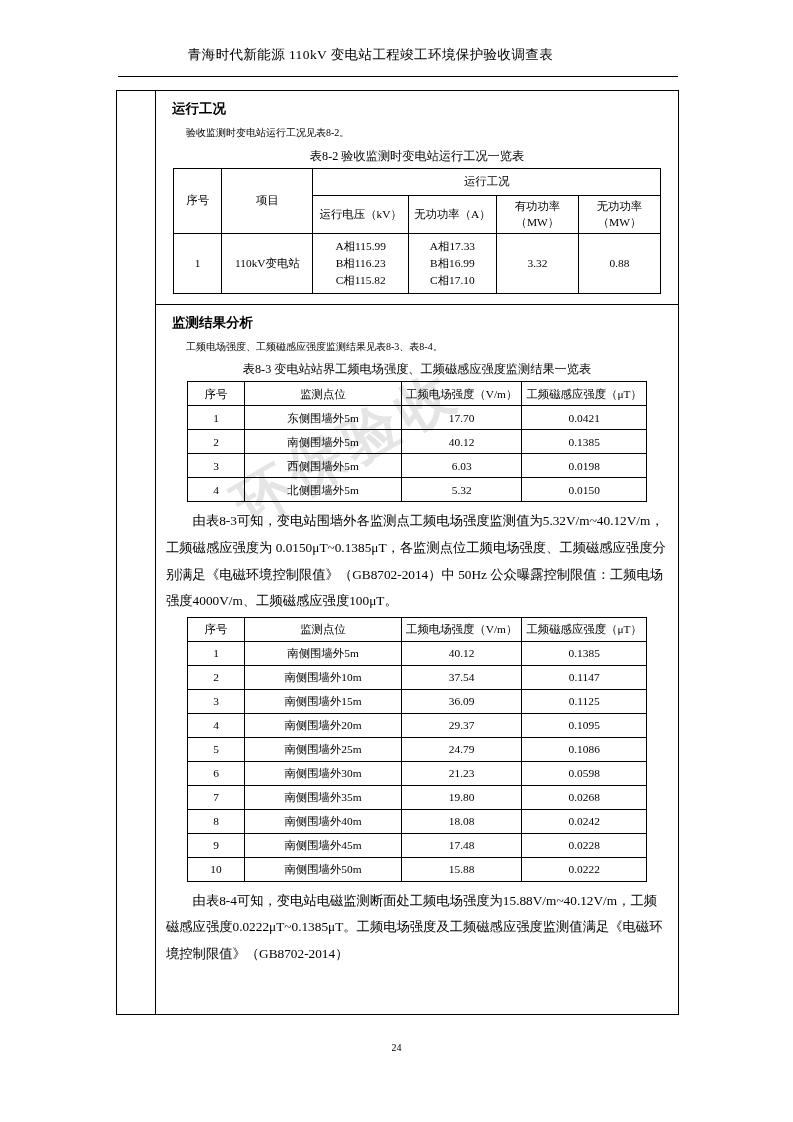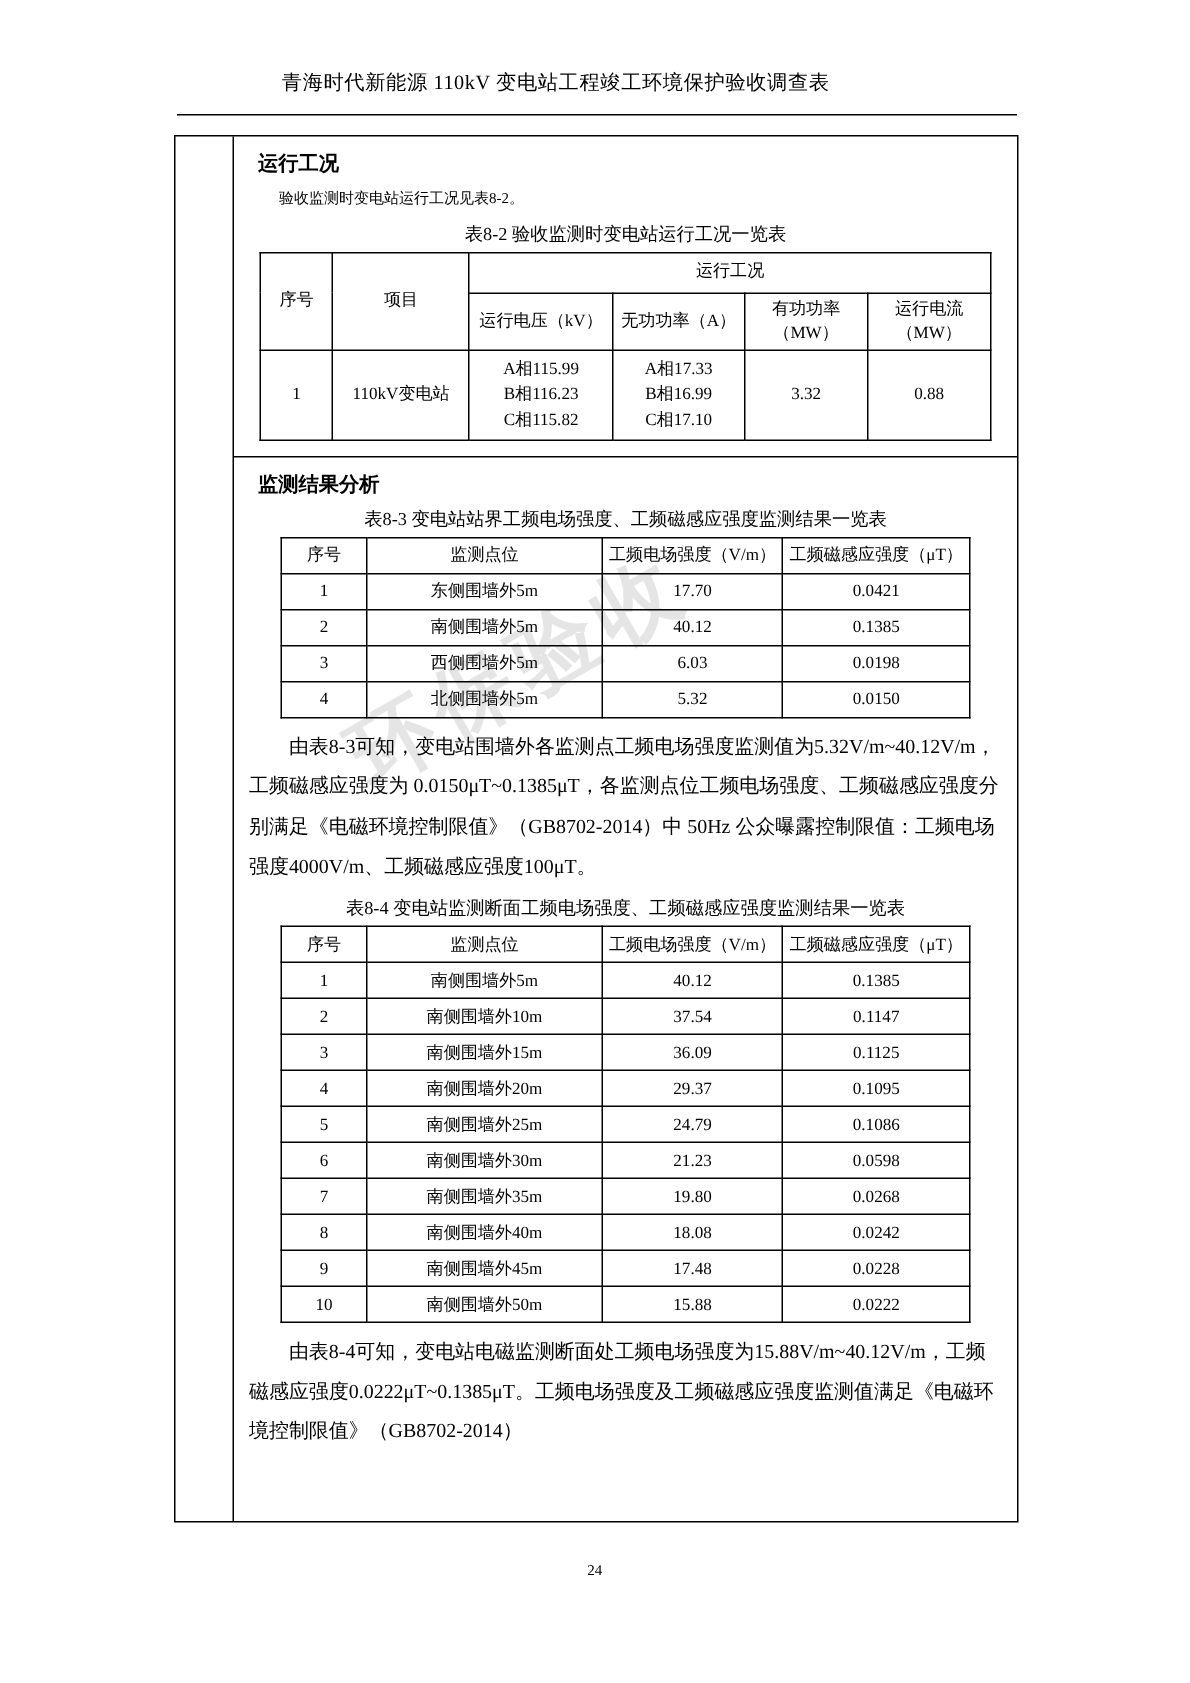--- a/index.html
+++ b/index.html
@@ -168,21 +168,21 @@
           <tbody>
               <tr>
             <td rowspan="2" style="width:48px;">序号</td>
             <td rowspan="2" style="width:96px;">项目</td>
             <td colspan="4">运行工况</td>
           </tr>
           <tr>
             <td style="width:100px;">运行电压（kV）</td>
             <td style="width:92px;">无功功率（A）</td>
             <td style="width:82px;">有功功率（MW）</td>
-            <td style="width:82px;">运行电流（MW）</td>
+            <td style="width:82px;">无功功率（MW）</td>
           </tr>
           <tr>
             <td>1</td>
             <td>110kV变电站</td>
             <td class="multi">
               <div>A相115.99</div>
               <div>B相116.23</div>
               <div>C相115.82</div>
             </td>
             <td class="multi">
@@ -192,20 +192,21 @@
             </td>
             <td>3.32</td>
             <td>0.88</td>
           </tr>
         </tbody>
           </table>
       </div>
 
       <div class="sec-analysis">
         <div class="sec-title">监测结果分析</div>
+        <div class="para">工频电场强度、工频磁感应强度监测结果见表8-3、表8-4。</div>
 
         <div class="tbl-caption">表8-3  变电站站界工频电场强度、工频磁感应强度监测结果一览表</div>
         <table class="grid t83">
           <tbody>
               <tr>
             <td class="col-no">序号</td>
             <td class="col-pt">监测点位</td>
             <td>工频电场强度（V/m）</td>
             <td>工频磁感应强度（μT）</td>
           </tr>
@@ -231,21 +232,20 @@
             <td>4</td>
             <td>北侧围墙外5m</td>
             <td>5.32</td>
             <td>0.0150</td>
           </tr>
         </tbody>
           </table>
 
         <div class="para-flow">由表8-3可知，变电站围墙外各监测点工频电场强度监测值为5.32V/m~40.12V/m，工频磁感应强度为 0.0150μT~0.1385μT，各监测点位工频电场强度、工频磁感应强度分别满足《电磁环境控制限值》（GB8702-2014）中 50Hz 公众曝露控制限值：工频电场强度4000V/m、工频磁感应强度100μT。</div>
 
-        <div class="tbl-caption">表8-4  变电站监测断面工频电场强度、工频磁感应强度监测结果一览表</div>
         <table class="grid t84">
           <tbody>
               <tr>
             <td class="col-no">序号</td>
             <td class="col-pt">监测点位</td>
             <td>工频电场强度（V/m）</td>
             <td>工频磁感应强度（μT）</td>
           </tr>
           <tr>
             <td>1</td>

